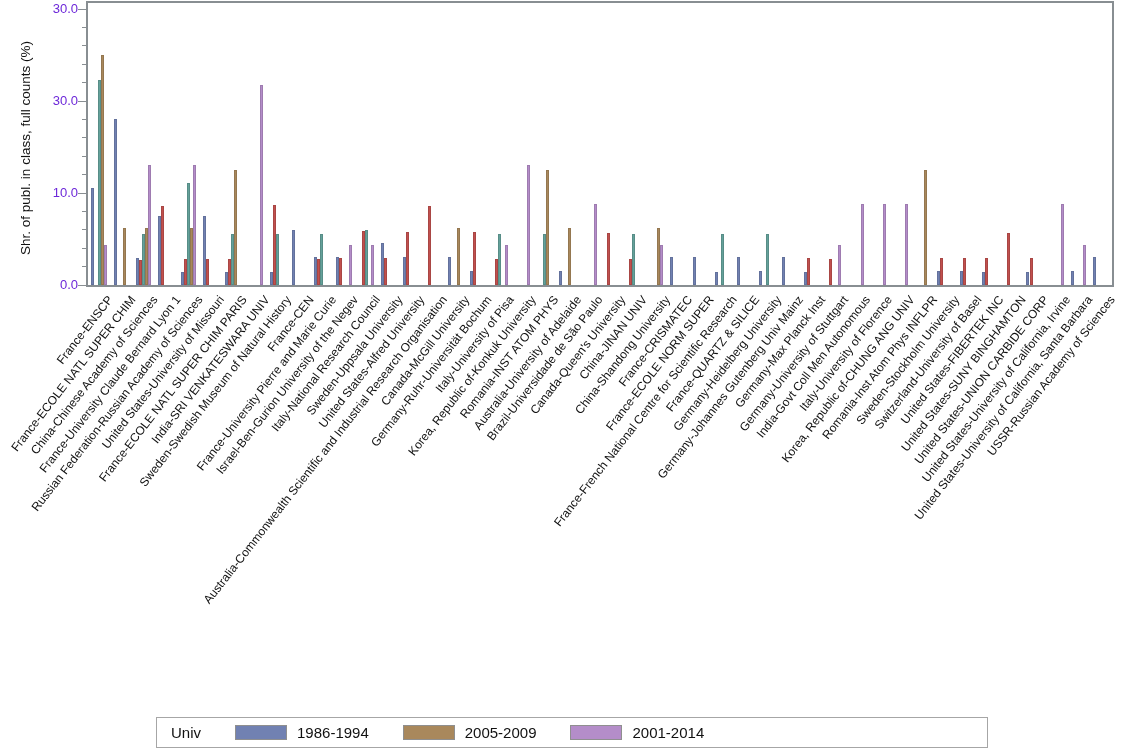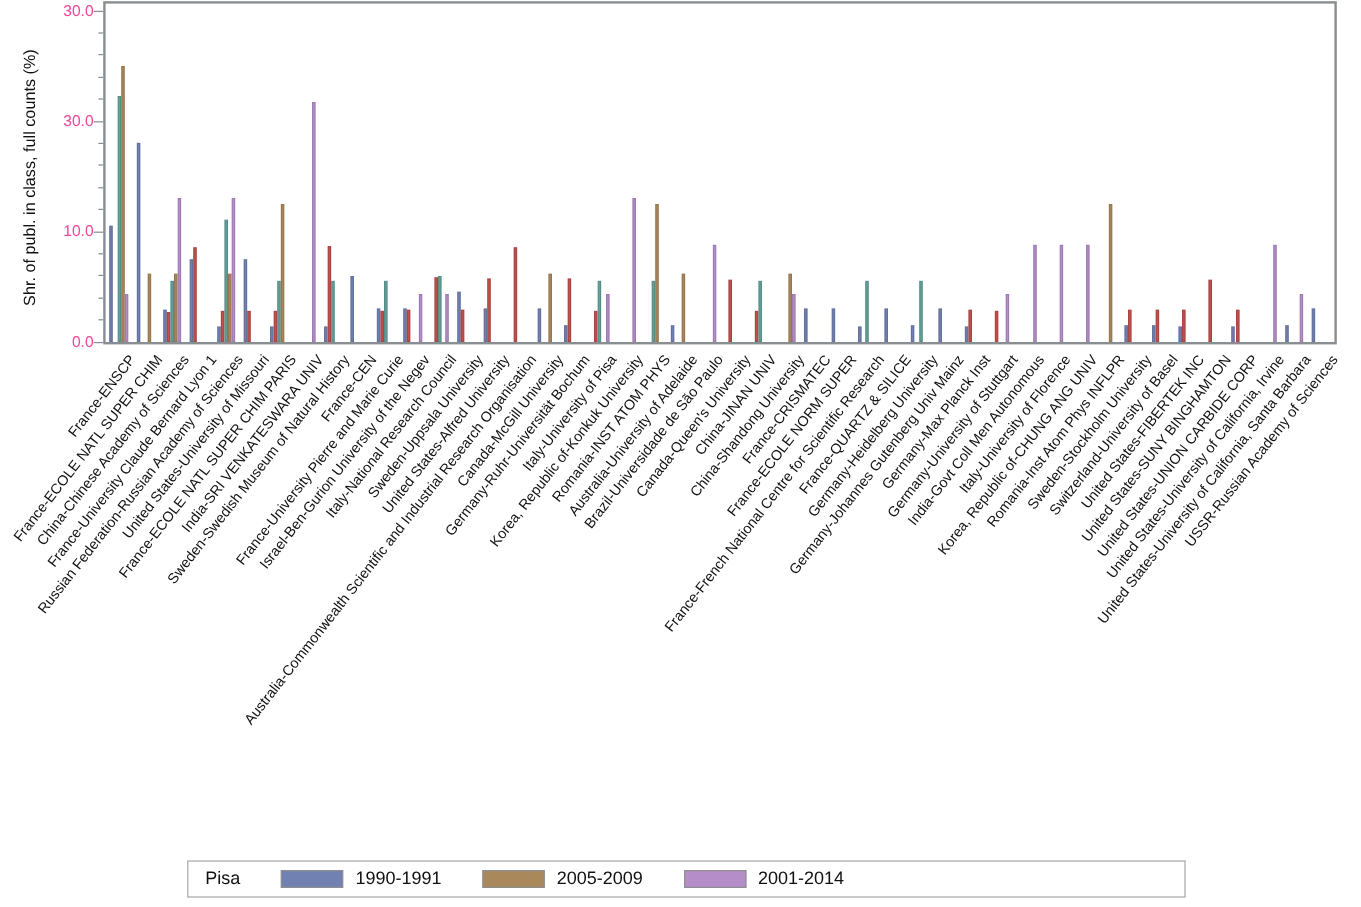--- a/index.html
+++ b/index.html
@@ -3,21 +3,21 @@
 <meta charset="utf-8">
 <style>
   html,body{margin:0;padding:0;background:#ffffff;}
   body{width:1134px;height:756px;position:relative;font-family:"Liberation Sans",sans-serif;color:#111;overflow:hidden;}
   #y-axis-title{position:absolute;left:25px;top:148px;transform:translate(-50%,-50%) rotate(-90deg);white-space:nowrap;font-size:13.5px;color:#111;}
   #plot-frame{position:absolute;left:86px;top:1px;width:1028px;height:286px;border:2px solid #888e92;box-sizing:border-box;}
   #plot-area{position:absolute;left:0;top:0;width:1024px;height:282px;}
   .ytick{position:absolute;background:#888e92;height:1px;}
   .ytick.major{left:-10px;width:8px;}
   .ytick.minor{left:-6px;width:4px;}
-  .ylab{position:absolute;left:30px;width:48px;text-align:right;font-size:13px;height:16px;line-height:16px;color:#ec4899;}
+  .ylab{position:absolute;left:30px;width:48px;text-align:right;font-size:13px;height:16px;line-height:16px;color:#6d28d9;}
   .bar{position:absolute;bottom:0;width:3px;box-shadow:inset 0 0 0 1px rgba(0,0,0,0.12);}
   .xlab-anchor{position:absolute;width:0;height:0;}
   .xlab{position:absolute;right:0;top:0;white-space:nowrap;font-size:12px;color:#111;transform:rotate(-52deg);transform-origin:100% 0;}
   #legend{position:absolute;left:156px;top:717px;width:832px;height:31px;border:1px solid #a6a6a6;box-sizing:border-box;display:flex;align-items:center;background:#fff;}
   #legend-title{font-size:15px;margin-left:14px;}
   .legend-entry{display:flex;align-items:center;margin-left:34px;}
   .legend-swatch{width:52px;height:15px;border:1px solid #8f8f8f;box-sizing:border-box;margin-right:10px;}
   .legend-label{font-size:15px;}
 </style>
 </head>
@@ -277,24 +277,24 @@
     </div>
     <div class="xlab-anchor" style="left: 1084.61px; top: 293px;">
       <span class="xlab">United States-University of California, Santa Barbara</span>
     </div>
     <div class="xlab-anchor" style="left: 1106.87px; top: 293px;">
       <span class="xlab">USSR-Russian Academy of Sciences</span>
     </div>
   </div>
 
 <div id="legend">
-  <span id="legend-title">Pisa</span>
+  <span id="legend-title">Univ</span>
 <div class="legend-entry">
       <span class="legend-swatch" style="background: rgb(113, 129, 178);"></span>
-      <span class="legend-label">1990-1991</span>
+      <span class="legend-label">1986-1994</span>
     </div>
     <div class="legend-entry">
       <span class="legend-swatch" style="background: rgb(169, 136, 92);"></span>
       <span class="legend-label">2005-2009</span>
     </div>
     <div class="legend-entry">
       <span class="legend-swatch" style="background: rgb(180, 141, 201);"></span>
       <span class="legend-label">2001-2014</span>
     </div>
   </div>

